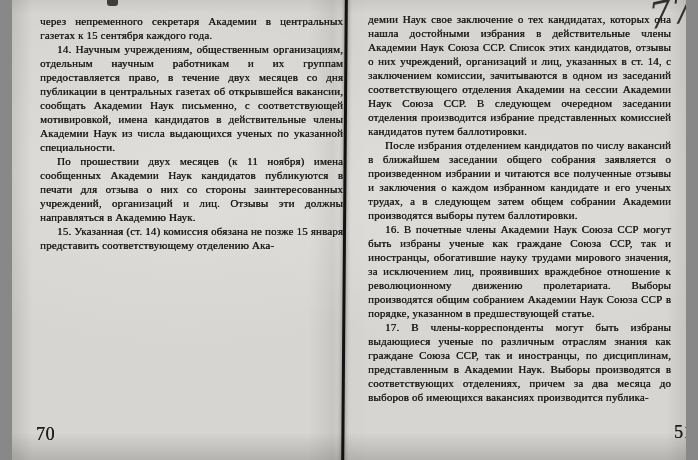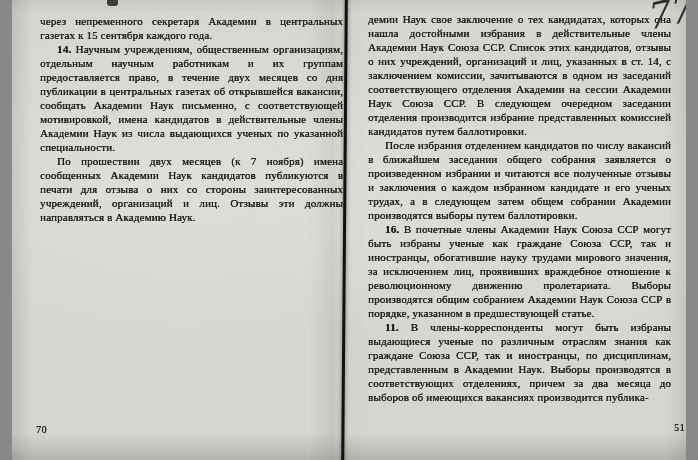--- a/index.html
+++ b/index.html
@@ -32,24 +32,24 @@
     line-height:14px;
     letter-spacing:0.15px;
     text-shadow:0.35px 0 0 currentColor;
   }
   .page-left  { left:28px; }
   .page-right { left:356px; top:12px; }
   .page p { margin:0; }
   .para-indent { text-indent:17px; }
   .para-cont   { text-indent:0; }
   .list-item   { padding-left:40px; text-indent:-14px; }
-  .num { font-weight:bold; }
+  .num { font-weight:normal; }
   .page-number {
     position:absolute;
-    font-size:10px;
+    font-size:18px;
     letter-spacing:0.5px;
     text-shadow:0.3px 0 0 currentColor;
   }
   .pn-left  { left:24px;  top:424px; }
   .pn-right { left:662px; top:422px; }
   .handwritten {
     position:absolute; left:636px; top:-8px;
     font-family:"DejaVu Serif",serif;
     font-style:italic;
     font-size:36px;
@@ -69,28 +69,29 @@
 <body>
 
 <div class="scan" style="--paper: #d7d5d1; --ink: #1f1d1b; --gutter: #121212;">
 
   <span class="ink-speck"></span>
   <div class="gutter"></div>
 
   <div class="page page-left">
     <p class="para-cont">через непременного секретаря Академии в центральных газетах к 15 сентября каждого года.</p>
     <p class="para-indent"><span class="num">14.</span> <span>Научным учреждениям, общественным организациям, отдельным научным работникам и их группам предоставляется право, в течение двух месяцев со дня публикации в центральных газетах об открывшейся вакансии, сообщать Академии Наук письменно, с соответствующей мотивировкой, имена кандидатов в действительные члены Академии Наук из числа выдающихся ученых по указанной специальности.</span></p>
-    <p class="para-indent">По прошествии двух месяцев (к 7 ноября) имена сообщенных Академии Наук кандидатов публикуются в печати для отзыва о них со стороны заинтересованных учреждений, организаций и лиц. Отзывы эти должны направляться в Академию Наук.</p>
+    <p class="para-indent">По прошествии двух месяцев (к 11 ноября) имена сообщенных Академии Наук кандидатов публикуются в печати для отзыва о них со стороны заинтересованных учреждений, организаций и лиц. Отзывы эти должны направляться в Академию Наук.</p>
+    <p class="para-indent"><span class="num">15.</span> <span>Указанная (ст. 14) комиссия обязана не позже 15 января представить соответствующему отделению Ака-</span></p>
   </div>
 
   <div class="page page-right">
     <p class="para-cont">демии Наук свое заключение о тех кандидатах, которых она нашла достойными избрания в действительные члены Академии Наук Союза ССР. Список этих кандидатов, отзывы о них учреждений, организаций и лиц, указанных в ст. 14, с заключением комиссии, зачитываются в одном из заседаний соответствующего отделения Академии на сессии Академии Наук Союза ССР. В следующем очередном заседании отделения производится избрание представленных комиссией кандидатов путем баллотировки.</p>
     <p class="para-indent">После избрания отделением кандидатов по числу вакансий в ближайшем заседании общего собрания заявляется о произведенном избрании и читаются все полученные отзывы и заключения о каждом избранном кандидате и его ученых трудах, а в следующем затем общем собрании Академии производятся выборы путем баллотировки.</p>
     <p class="para-indent"><span class="num">16.</span> <span>В почетные члены Академии Наук Союза ССР могут быть избраны ученые как граждане Союза ССР, так и иностранцы, обогатившие науку трудами мирового значения, за исключением лиц, проявивших враждебное отношение к революционному движению пролетариата. Выборы производятся общим собранием Академии Наук Союза ССР в порядке, указанном в предшествующей статье.</span></p>
-    <p class="para-indent"><span class="num">11.</span> <span>В члены-корреспонденты могут быть избраны выдающиеся ученые по различным отраслям знания как граждане Союза ССР, так и иностранцы, по дисциплинам, представленным в Академии Наук. Выборы производятся в соответствующих отделениях, причем за два месяца до выборов об имеющихся вакансиях производится публика-</span></p>
+    <p class="para-indent"><span class="num">17.</span> <span>В члены-корреспонденты могут быть избраны выдающиеся ученые по различным отраслям знания как граждане Союза ССР, так и иностранцы, по дисциплинам, представленным в Академии Наук. Выборы производятся в соответствующих отделениях, причем за два месяца до выборов об имеющихся вакансиях производится публика-</span></p>
   </div>
 
   <span class="page-number pn-left">70</span>
   <span class="page-number pn-right">51</span>
 
   <span class="handwritten">77</span>
 
 </div>
 
 </body></html>

